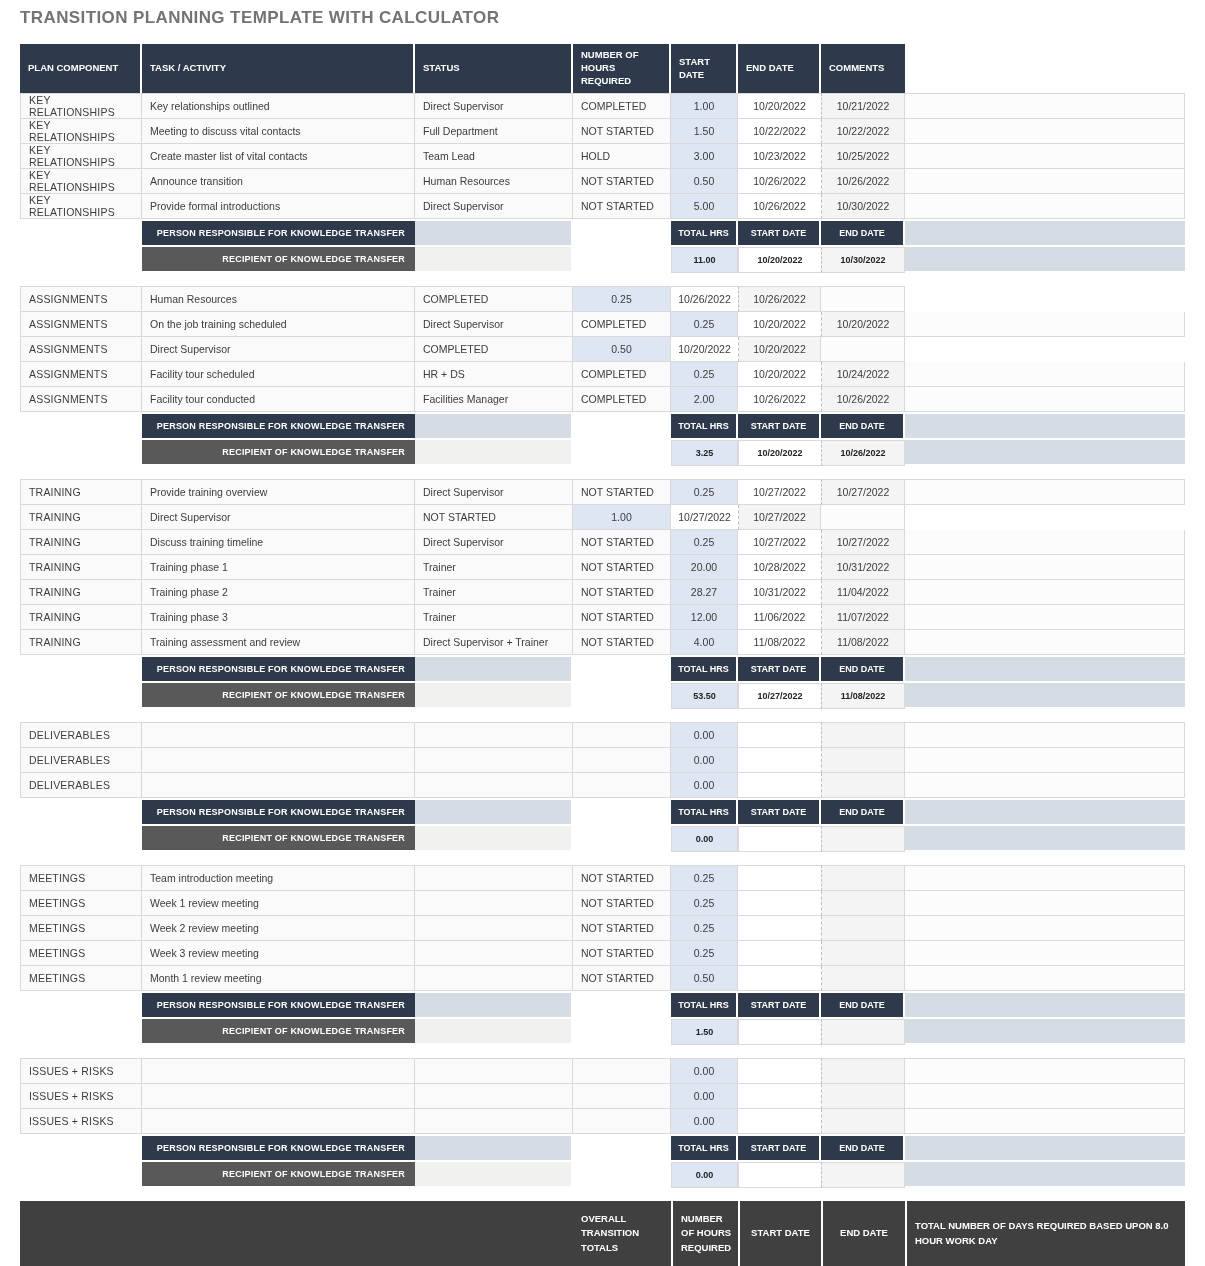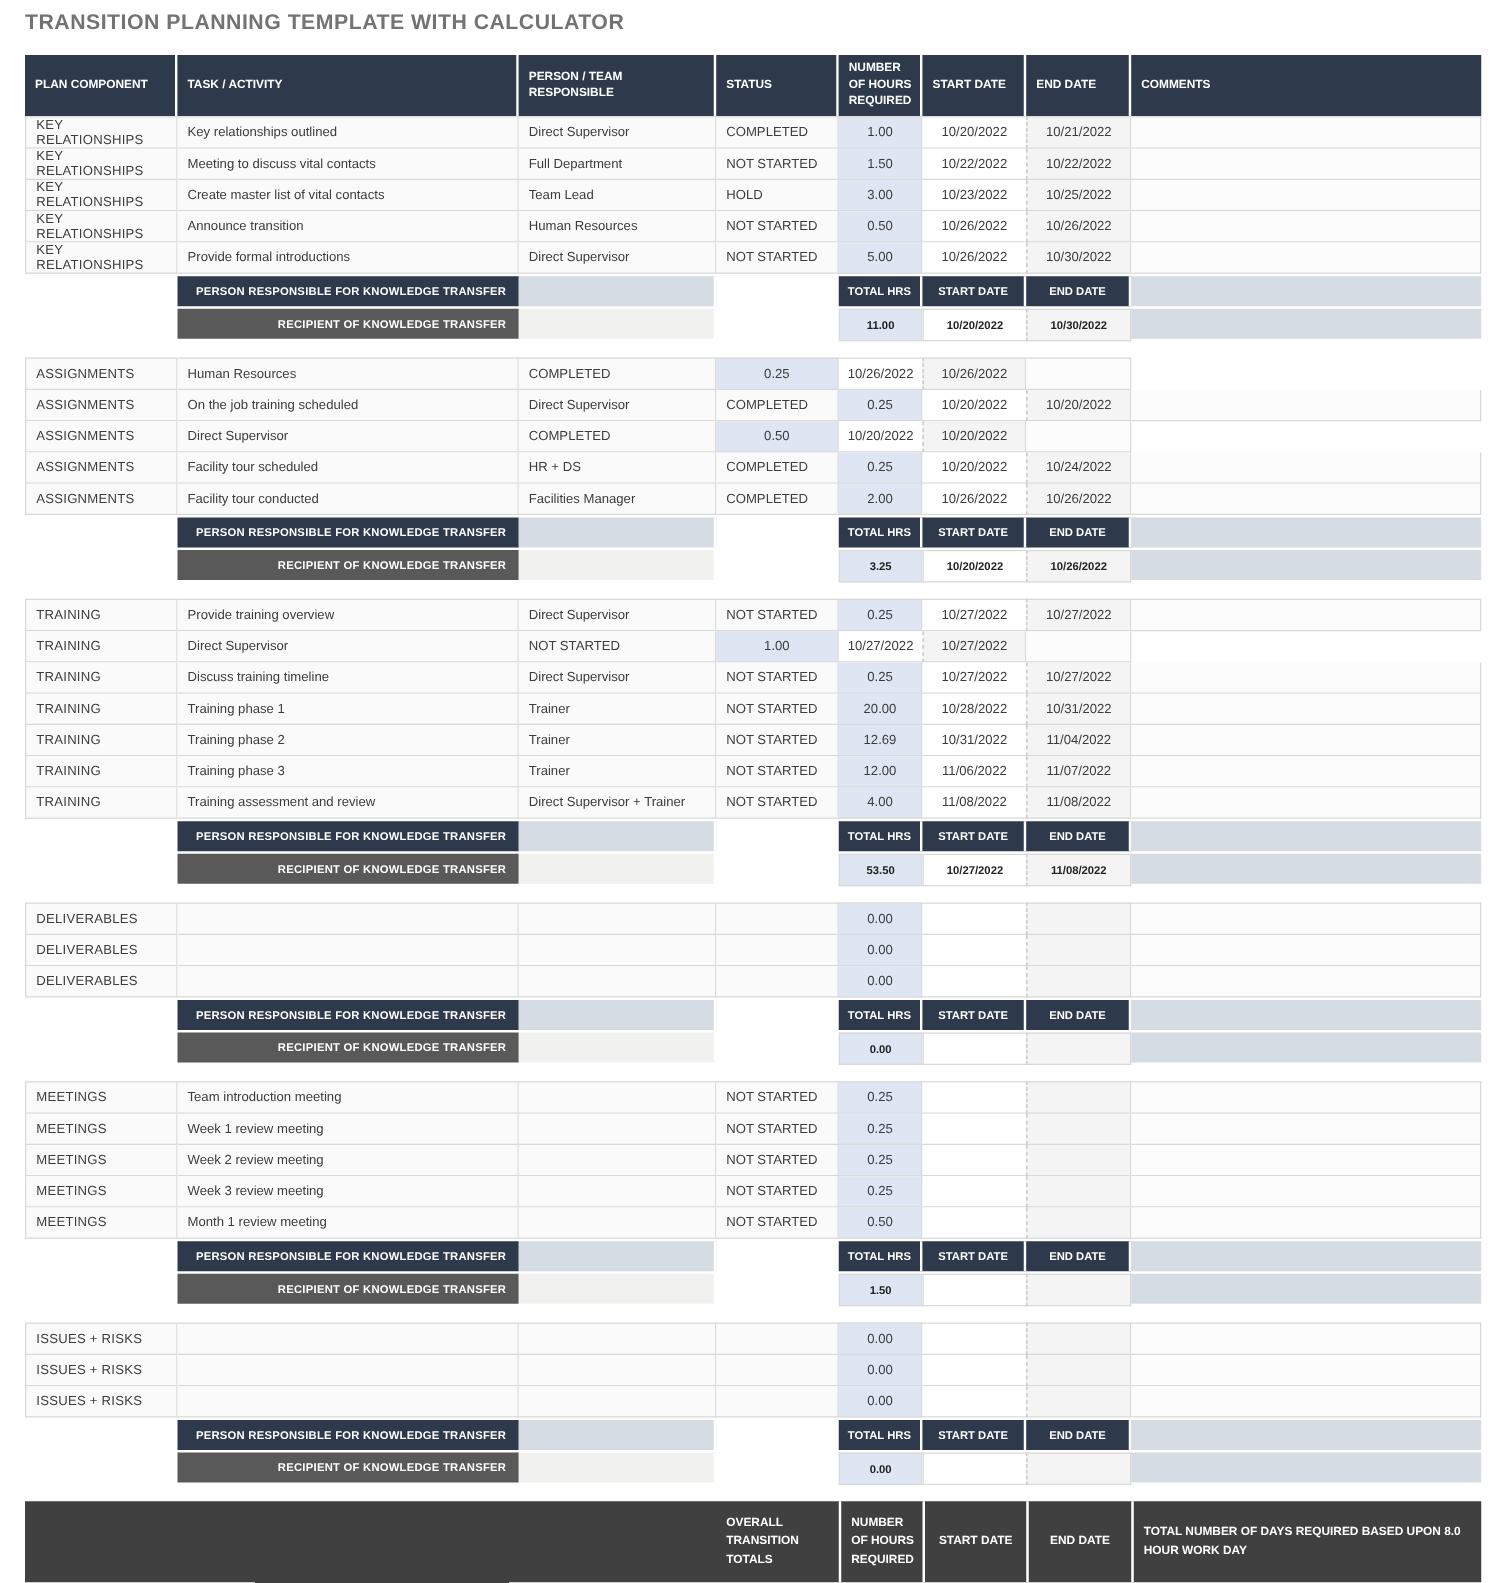--- a/index.html
+++ b/index.html
@@ -58,21 +58,20 @@
 </head>
 <body>
 
 <div class="page">
 
   <div class="doc-title">TRANSITION PLANNING TEMPLATE WITH CALCULATOR</div>
 
   <div class="grid hdr">
     <div class="cell">PLAN COMPONENT</div>
     <div class="cell">TASK / ACTIVITY</div>
-    <div class="cell">PERSON / TEAM RESPONSIBLE</div>
     <div class="cell">STATUS</div>
     <div class="cell">NUMBER OF HOURS REQUIRED</div>
     <div class="cell">START DATE</div>
     <div class="cell">END DATE</div>
     <div class="cell">COMMENTS</div>
   </div>
 
   <div id="sections">
       <div class="section">
         <div class="grid body-row">
@@ -254,21 +253,21 @@
           <div class="cell c-hours">20.00</div>
           <div class="cell c-start">10/28/2022</div>
           <div class="cell c-end">10/31/2022</div>
           <div class="cell c-comments"></div>
         </div>
         <div class="grid body-row">
           <div class="cell c-comp">TRAINING</div>
           <div class="cell c-task">Training phase 2</div>
           <div class="cell c-person">Trainer</div>
           <div class="cell c-status">NOT STARTED</div>
-          <div class="cell c-hours">12.69</div>
+          <div class="cell c-hours">28.27</div>
           <div class="cell c-start">10/31/2022</div>
           <div class="cell c-end">11/04/2022</div>
           <div class="cell c-comments"></div>
         </div>
         <div class="grid body-row">
           <div class="cell c-comp">TRAINING</div>
           <div class="cell c-task">Training phase 3</div>
           <div class="cell c-person">Trainer</div>
           <div class="cell c-status">NOT STARTED</div>
           <div class="cell c-hours">12.00</div>

